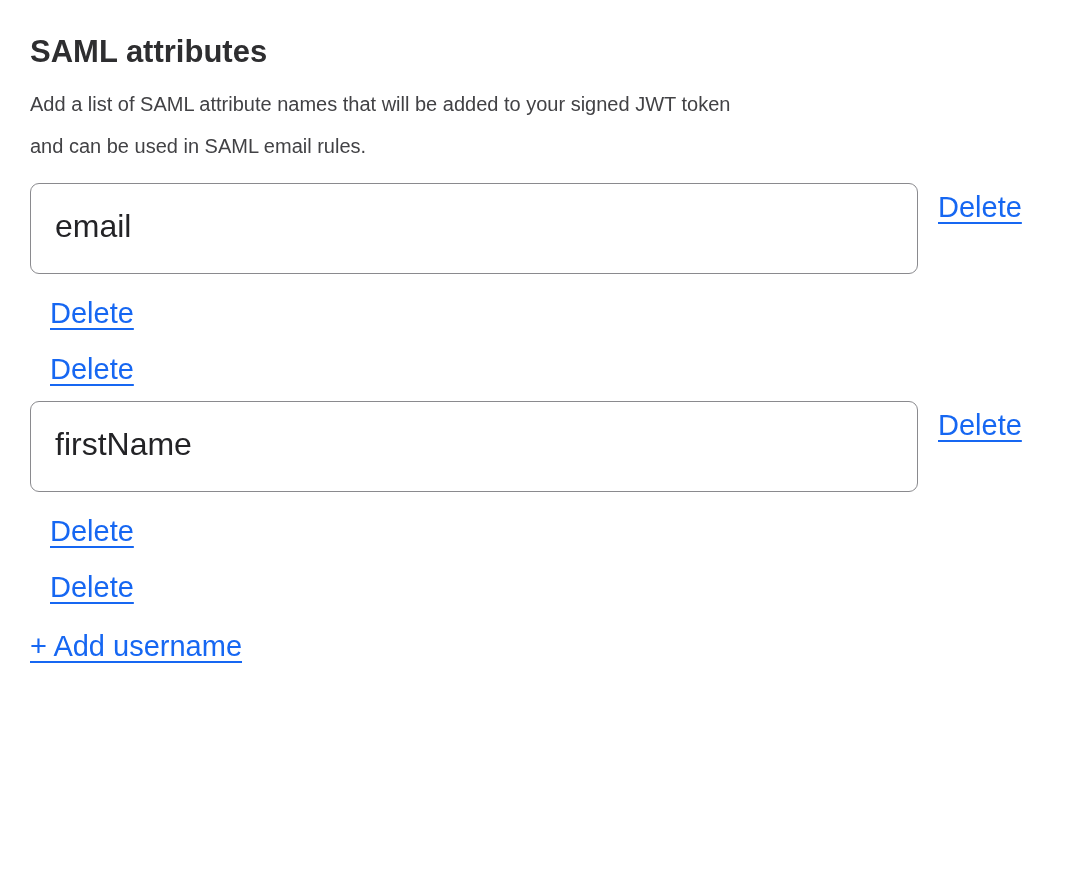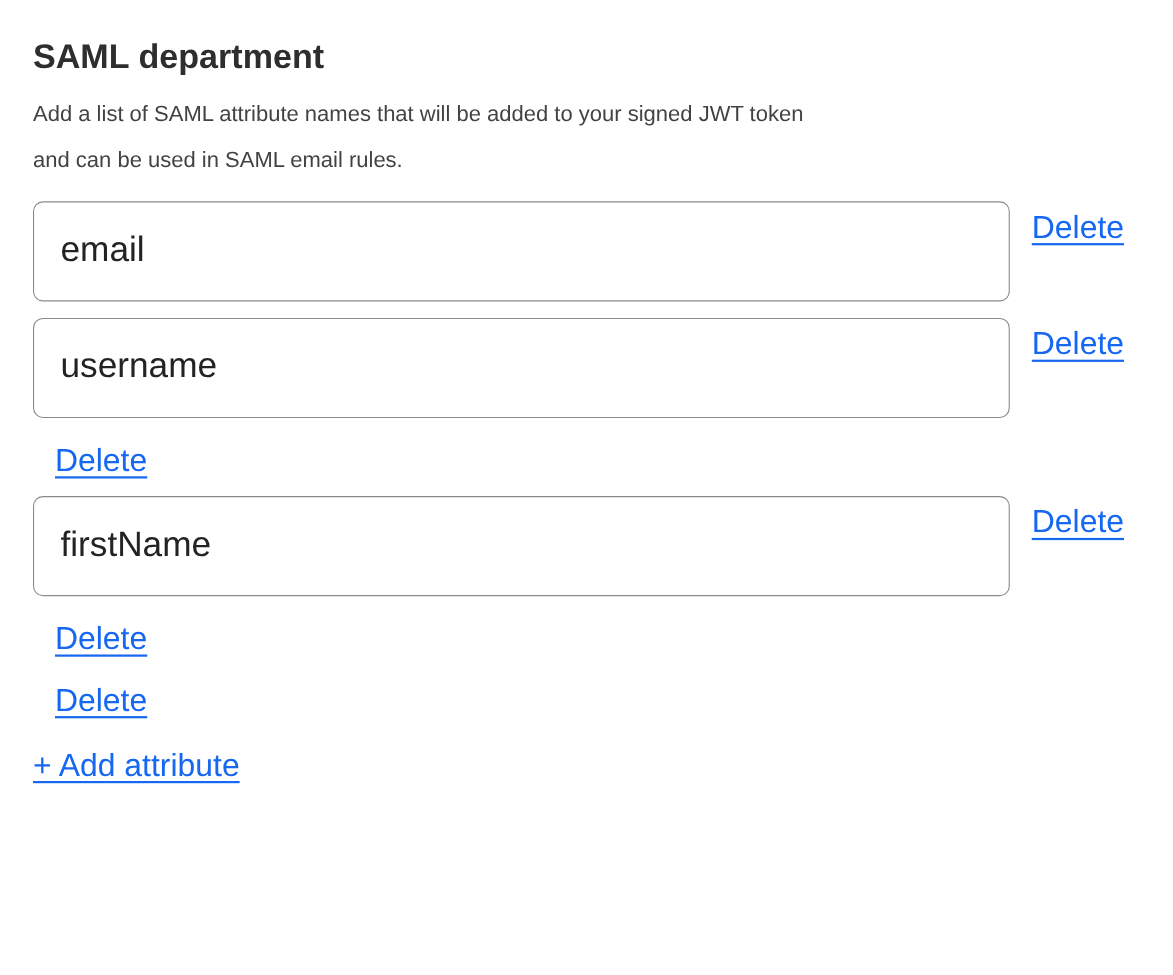--- a/index.html
+++ b/index.html
@@ -72,35 +72,34 @@
     text-underline-offset: 5px;
     text-decoration-thickness: 2px;
     cursor: pointer;
   }
 </style>
 </head>
 <body>
 
 
 
-<h2 class="section-title">SAML department</h2>
+<h2 class="section-title">SAML attributes</h2>
 
 <p class="description">
   <span>Add a list of SAML attribute names that will be added to your signed JWT token</span><br>
   <span>and can be used in SAML email rules.</span>
 </p>
 
 <div id="attribute-list">
   <div class="attr-row">
     <input type="text" class="attr-input" value="email" style="">
     <a href="#" class="delete-link">Delete</a>
   </div>
 
   <div class="attr-row">
-    <input type="text" class="attr-input" value="username" style="">
     <a href="#" class="delete-link">Delete</a>
   </div>
 
   <div class="attr-row">
     <a href="#" class="delete-link">Delete</a>
   </div>
 
   <div class="attr-row">
     <input type="text" class="attr-input" value="firstName" style="">
     <a href="#" class="delete-link">Delete</a>
@@ -110,16 +109,16 @@
     <a href="#" class="delete-link">Delete</a>
   </div>
 
   <div class="attr-row">
     <a href="#" class="delete-link">Delete</a>
   </div>
 </div>
 
 
 
-<a href="#" class="add-link">+ Add attribute</a>
+<a href="#" class="add-link">+ Add username</a>
 
 
 
 
 </body></html>

